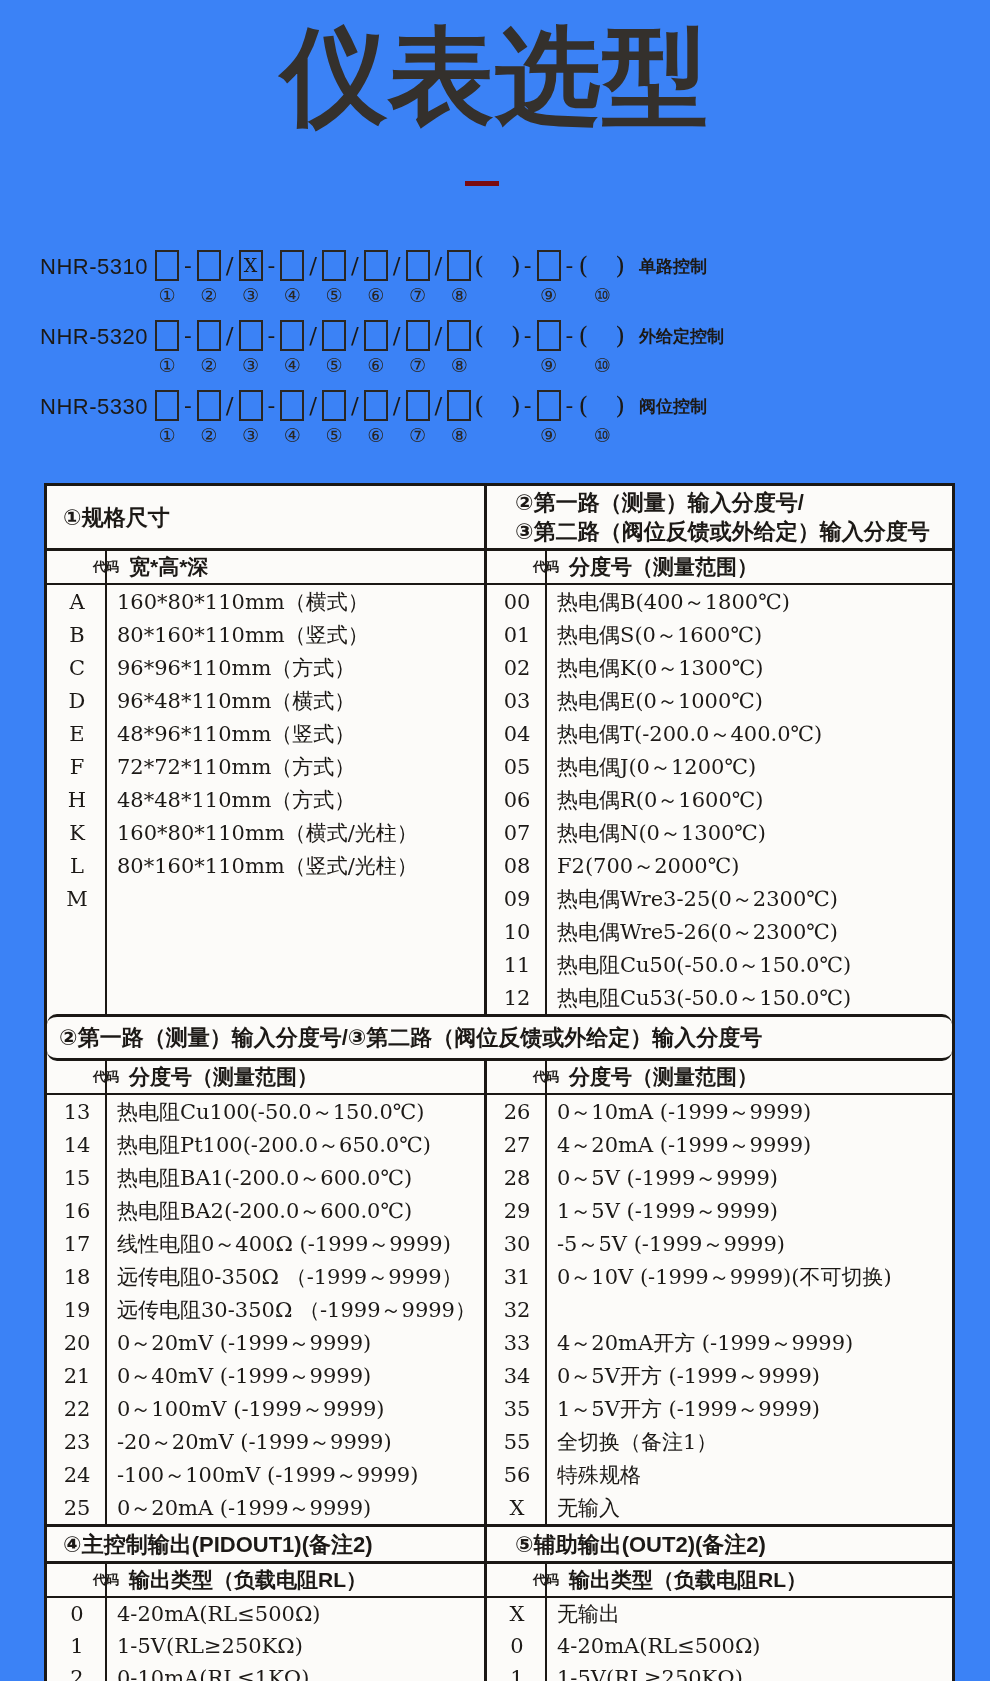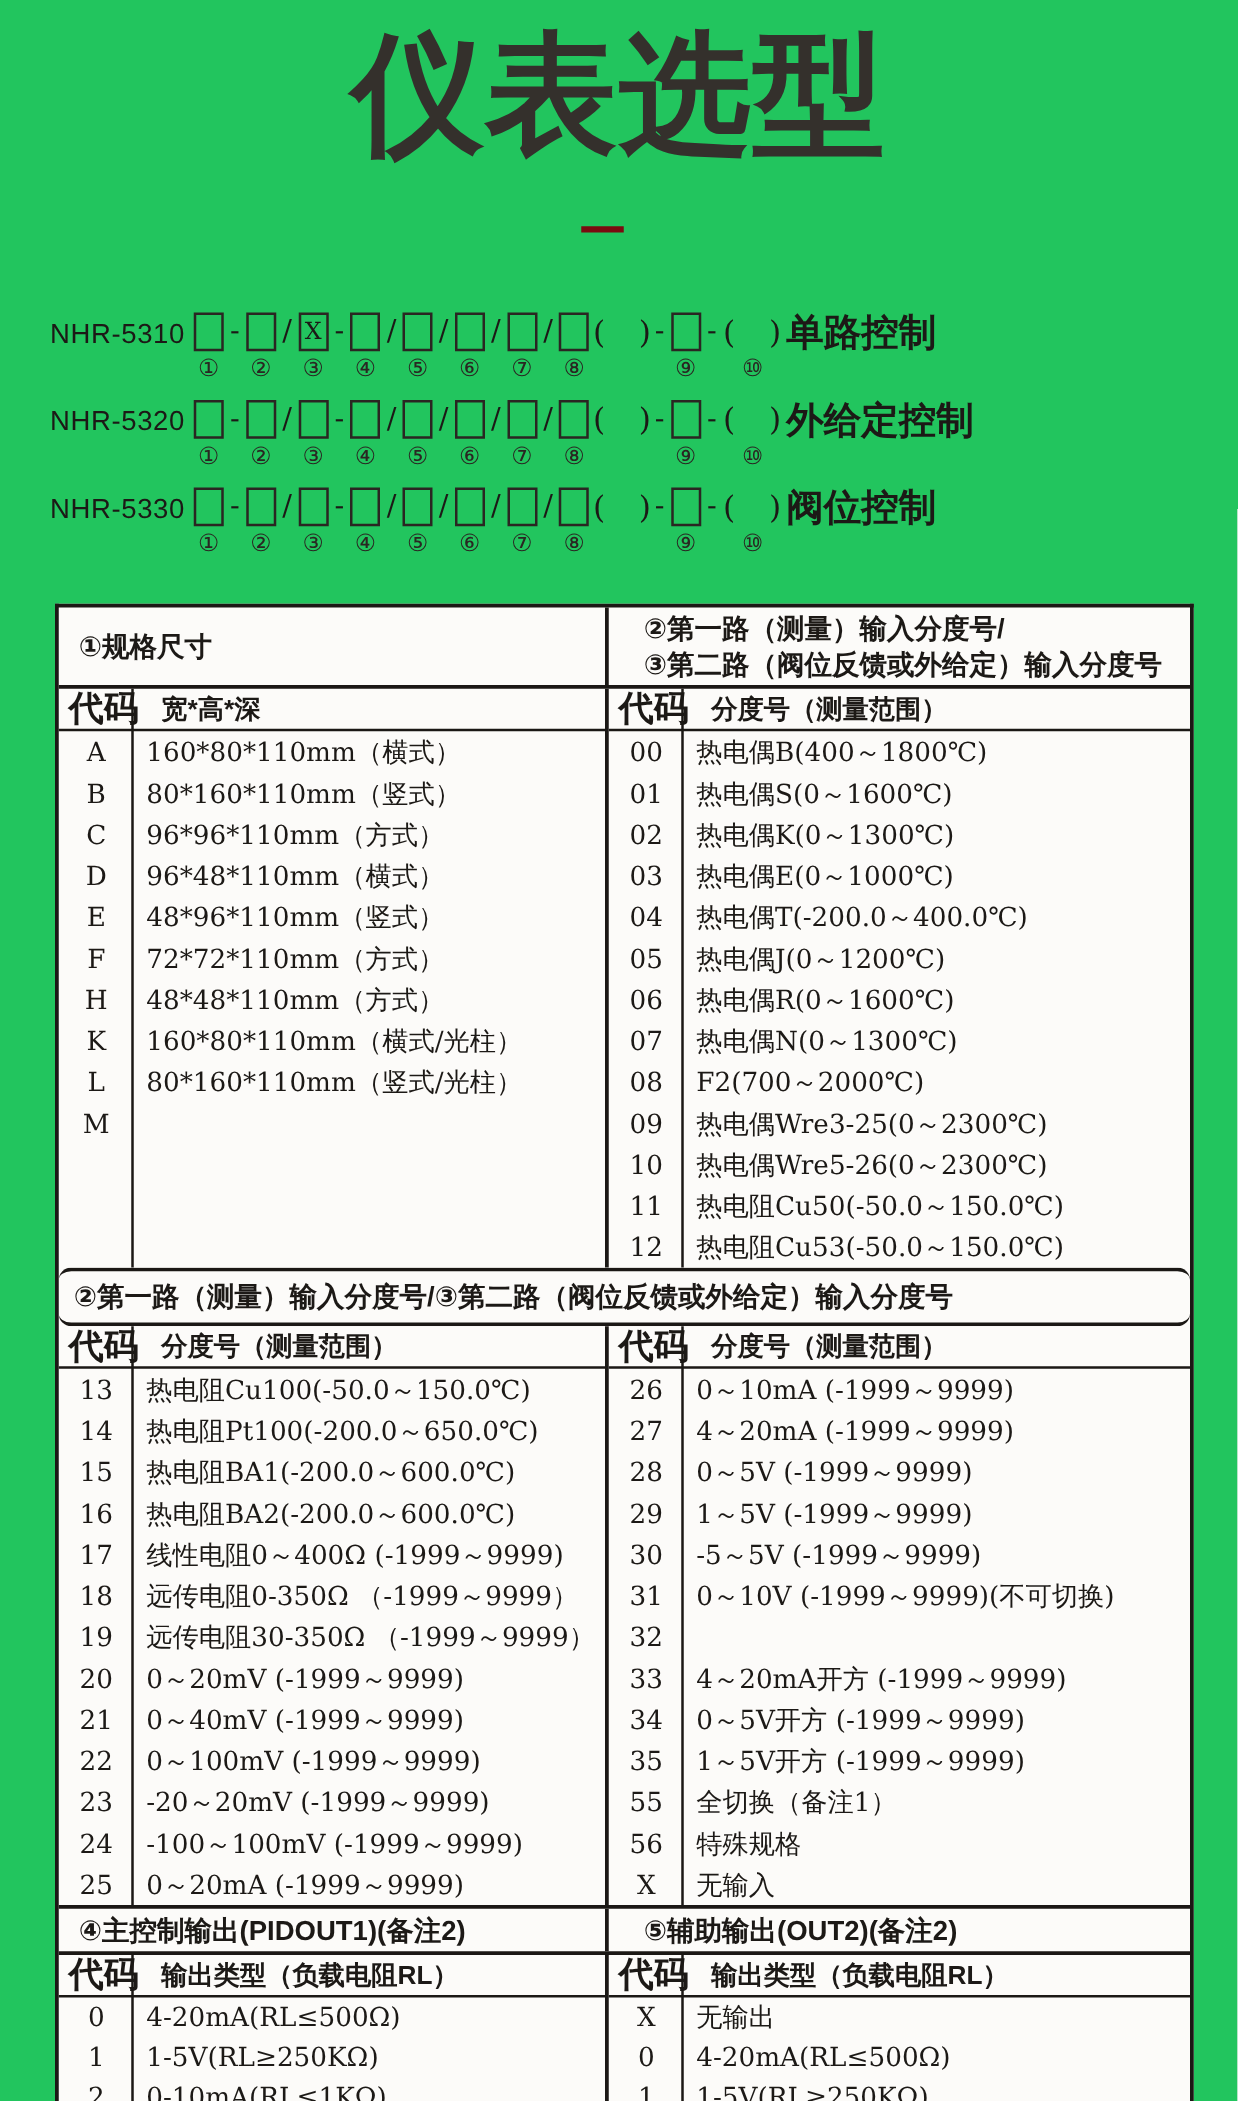--- a/index.html
+++ b/index.html
@@ -1,18 +1,18 @@
 <!DOCTYPE html>
 <html><head>
 <meta charset="utf-8">
 <style>
   html,body { margin:0; padding:0; background:#e8e8e8; }
   #page {
     position:relative; width:990px; height:1681px; margin:0 auto;
-    background:#22c55e; overflow:hidden; color:#1c1916;
+    background:#3b82f6; overflow:hidden; color:#1c1916;
     font-family:"DejaVu Serif","Liberation Serif",serif;
   }
 
   
   #page-title {
     position:absolute; top:14px; left:0; width:100%; margin:0;
     text-align:center; font-size:106px; line-height:1.18; font-weight:900;
     letter-spacing:1px; color:#34302c;
     font-family:"Liberation Sans","DejaVu Sans",sans-serif;
   }
@@ -24,21 +24,21 @@
   .mname { width:112px; font-size:22px; line-height:33px; letter-spacing:0.5px;
            font-family:"Liberation Sans","DejaVu Sans",sans-serif; font-weight:500; white-space:nowrap; }
   .u { display:flex; flex-direction:column; align-items:center; margin:0 3px; }
   .mbox { width:24px; height:31px; border:2px solid #2a2622; box-sizing:border-box;
           display:flex; align-items:center; justify-content:center;
           font-size:19px; line-height:27px; background:transparent; }
   .mnum { margin-top:4px; font-size:19px; line-height:20px; color:#2a2622;
           font-family:"DejaVu Sans","Liberation Sans",sans-serif; }
   .usep { margin:0 2px; font-size:23px; line-height:31px; }
   .uparen { font-size:25px; line-height:31px; letter-spacing:1px; white-space:pre; }
-  .mlabel { font-size:30px; line-height:33px; font-weight:700; white-space:nowrap;
+  .mlabel { margin-left:10px; font-size:17px; line-height:33px; font-weight:700; white-space:nowrap;
             font-family:"Liberation Sans","DejaVu Sans",sans-serif; }
 
   
   #spec-table {
     position:absolute; left:44px; top:483px; width:911px; box-sizing:border-box;
     border:3px solid #1b1815; border-bottom:none; background:#fcfbf9;
   }
   .sec-head2 { display:flex; border-bottom:3px solid #1b1815; }
   .sec-head2.s3 { border-top:3px solid #1b1815; }
   .sh-left { width:440px; box-sizing:border-box; border-right:3px solid #1b1815;
@@ -51,21 +51,21 @@
   }
   .sh-left span, .sh-right span, .sh-right div { font-size:22px; line-height:29px; font-weight:700; }
   .sec-title { height:41px; line-height:41px; border-top:3px solid #1b1815; border-bottom:3px solid #1b1815;
                padding-left:12px; font-size:22px; white-space:nowrap;border-radius:10px; }
   .sec-body { display:flex; }
   .half { position:relative; display:flex; flex-direction:column; box-sizing:border-box; }
   .hleft { width:440px; border-right:3px solid #1b1815; }
   .hright { flex:1; }
   .vline { position:absolute; left:58px; top:0; bottom:0; width:2px; background:#1b1815; }
   .colhead { display:flex; align-items:center; height:32px; border-bottom:2px solid #1b1815; }
-  .ccode { width:72px; text-align:center; font-size:28px; }
+  .ccode { width:72px; text-align:right; font-size:13px; }
   .ctext { padding-left:10px; font-size:21px; white-space:nowrap; }
   .rows { display:flex; flex-direction:column; }
   .trow { display:flex; align-items:center; height:33px; }
   .tcode { width:60px; text-align:center; font-size:21px; }
   .ttext { padding-left:10px; font-size:21px; white-space:nowrap; }
   .sb3 .trow { height:32px; }
 </style>
 </head>
 <body>
 

